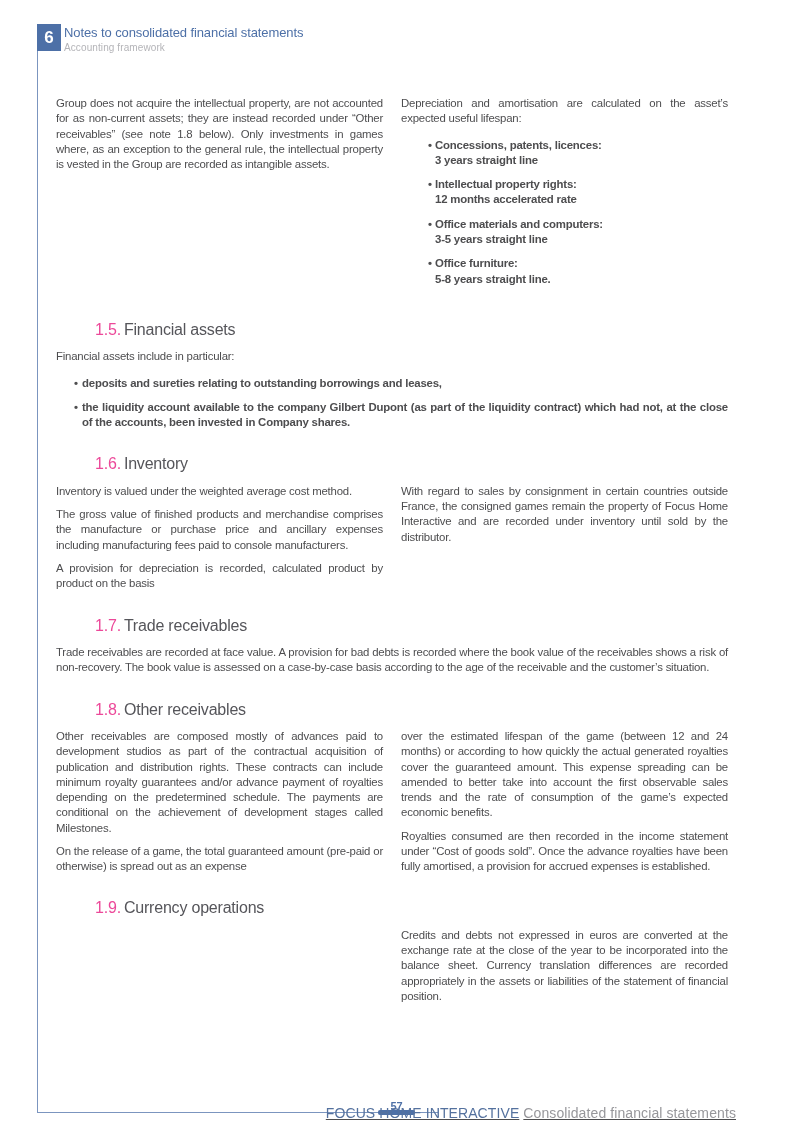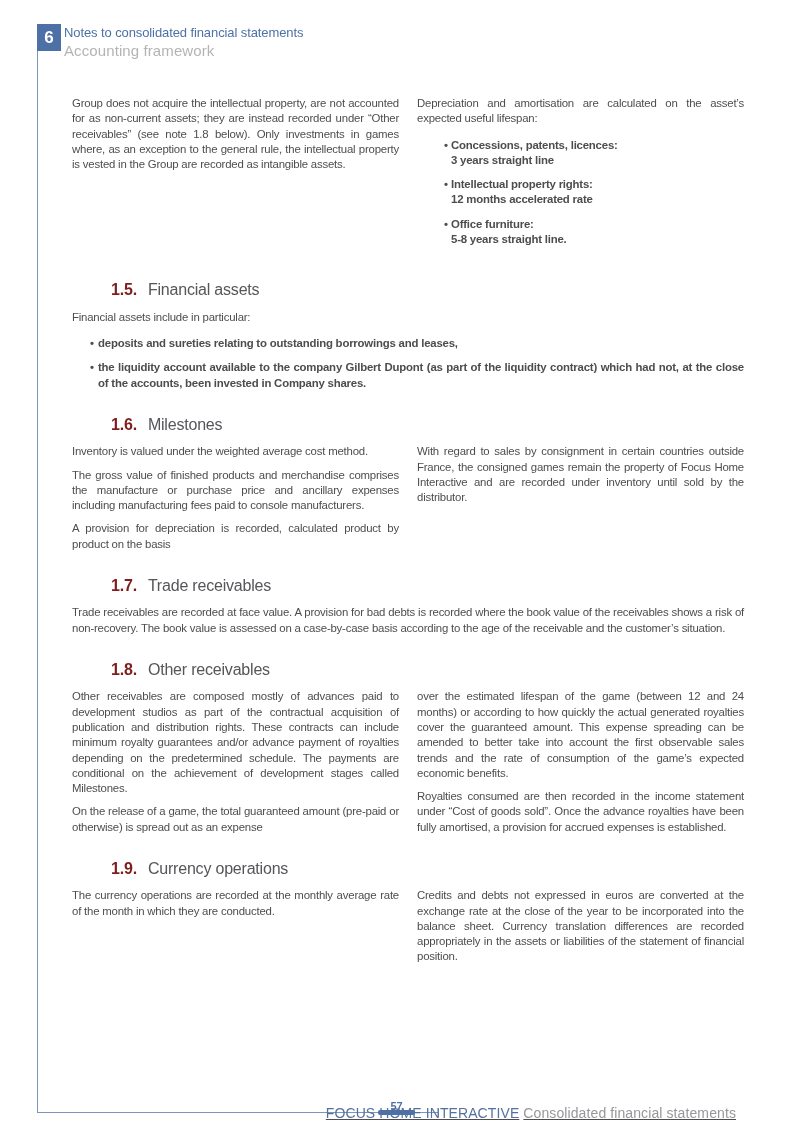--- a/index.html
+++ b/index.html
@@ -26,21 +26,21 @@
     width:24px;height:27px;
     background:var(--accent);
     color:#fff;font-size:17px;font-weight:700;
     display:flex;align-items:center;justify-content:center;
   }
   .chapter-titles{position:absolute;left:64px;top:25px;}
   .chapter-title{
     font-size:13px;color:var(--accent);letter-spacing:-0.1px;text-align:center;
   }
   .chapter-subtitle{
-    font-size:15px;color:var(--subtitle);margin-top:2px;letter-spacing:0.1px;
+    font-size:10px;color:var(--subtitle);margin-top:2px;letter-spacing:0.1px;
   }
   
   .side-rule{
     position:absolute;left:37px;top:51px;width:1px;height:1061px;
     background:var(--rule);
   }
   .footer-rule{
     position:absolute;left:37px;top:1112px;width:401px;height:1px;
     background:var(--rule);
   }
@@ -57,33 +57,33 @@
     text-align:center;font-size:11px;font-weight:700;color:var(--accent);margin-top:6px;
   }
   .footer-text{
     position:absolute;right:64px;top:1105px;
     font-size:14px;letter-spacing:0.1px;white-space:nowrap;text-decoration:underline;
   }
   .f-brand{color:#54719e;margin-right:4px;}
   .f-doc{color:var(--fgray);}
   
   .content{
-    position:absolute;left:72px;top:96px;width:672px;
+    position:absolute;left:56px;top:96px;width:672px;
     font-size:11.4px;line-height:1.34;letter-spacing:-0.2px;
   }
   p{margin:0 0 8px;}
   p:last-child{margin-bottom:0;}
   .just{text-align:justify;}
   .two-col{display:flex;gap:18px;}
   .col{width:327px;flex:0 0 327px;}
   h2{
     font-size:16px;font-weight:400;color:var(--heading);
     margin:23px 0 9px 39px;letter-spacing:-0.2px;
   }
-  h2 .num{font-weight:700;color:#7f1d1d;margin-right:11px;}
+  h2 .num{font-weight:400;color:#ec4899;margin-right:3px;}
   ul{list-style:none;margin:0;padding:0;}
   .bullets li{position:relative;margin-bottom:9px;font-weight:bold;}
   .bullets--col li{padding-left:34px;}
   .bullets--col li::before{content:"\2022";position:absolute;left:27px;top:0;color:var(--body);}
   .bullets--wide li{padding-left:26px;}
   .bullets--wide li::before{content:"\2022";position:absolute;left:18px;top:0;color:var(--body);}
   .bullets{margin-top:11px;}
   .pre{white-space:pre-line;}
 </style>
 </head>
@@ -104,34 +104,36 @@
       <div class="col">
         <p class="just">Group does not acquire the intellectual property, are not accounted for as non-current assets; they are instead recorded under “Other receivables” (see note 1.8 below). Only investments in games where, as an exception to the general rule, the intellectual property is vested in the Group are recorded as intangible assets.</p>
       </div>
       <div class="col">
         <p class="just">Depreciation and amortisation are calculated on the asset’s expected useful lifespan:</p>
         <ul class="bullets bullets--col">
           <li class="pre">Concessions, patents, licences:
 3 years straight line</li>
           <li class="pre">Intellectual property rights:
 12 months accelerated rate</li>
+          <li class="pre">Office materials and computers:
+3-5 years straight line</li>
           <li class="pre">Office furniture:
 5-8 years straight line.</li>
         </ul>
       </div>
     </div>
 
     <h2><span class="num">1.5.</span><span>Financial assets</span></h2>
     <p>Financial assets include in particular:</p>
     <ul class="bullets bullets--wide">
       <li>deposits and sureties relating to outstanding borrowings and leases,</li>
       <li class="just">the liquidity account available to the company Gilbert Dupont (as part of the liquidity contract) which had not, at the close of the accounts, been invested in Company shares.</li>
     </ul>
 
-    <h2><span class="num">1.6.</span><span>Milestones</span></h2>
+    <h2><span class="num">1.6.</span><span>Inventory</span></h2>
     <div class="two-col">
       <div class="col">
         <p class="just">Inventory is valued under the weighted average cost method.</p>
         <p class="just">The gross value of finished products and merchandise comprises the manufacture or purchase price and ancillary expenses including manufacturing fees paid to console manufacturers.</p>
         <p class="just">A provision for depreciation is recorded, calculated product by product on the basis</p>
       </div>
       <div class="col">
         <p class="just">With regard to sales by consignment in certain countries outside France, the consigned games remain the property of Focus Home Interactive and are recorded under inventory until sold by the distributor.</p>
       </div>
     </div>
@@ -147,21 +149,20 @@
       </div>
       <div class="col">
         <p class="just">over the estimated lifespan of the game (between 12 and 24 months) or according to how quickly the actual generated royalties cover the guaranteed amount. This expense spreading can be amended to better take into account the first observable sales trends and the rate of consumption of the game’s expected economic benefits.</p>
         <p class="just">Royalties consumed are then recorded in the income statement under “Cost of goods sold”.  Once the advance royalties have been fully amortised, a provision for accrued expenses is established.</p>
       </div>
     </div>
 
     <h2><span class="num">1.9.</span><span>Currency operations</span></h2>
     <div class="two-col">
       <div class="col">
-        <p class="just">The currency operations are recorded at the monthly average rate of the month in which they are conducted.</p>
       </div>
       <div class="col">
         <p class="just">Credits and debts not expressed in euros are converted at the exchange rate at the close of the year to be incorporated into the balance sheet. Currency translation differences are recorded appropriately in the assets or liabilities of the statement of financial position.</p>
       </div>
     </div>
 
   </div>
 
   <div class="footer-rule"></div>
   <div class="footer-thick"></div>

